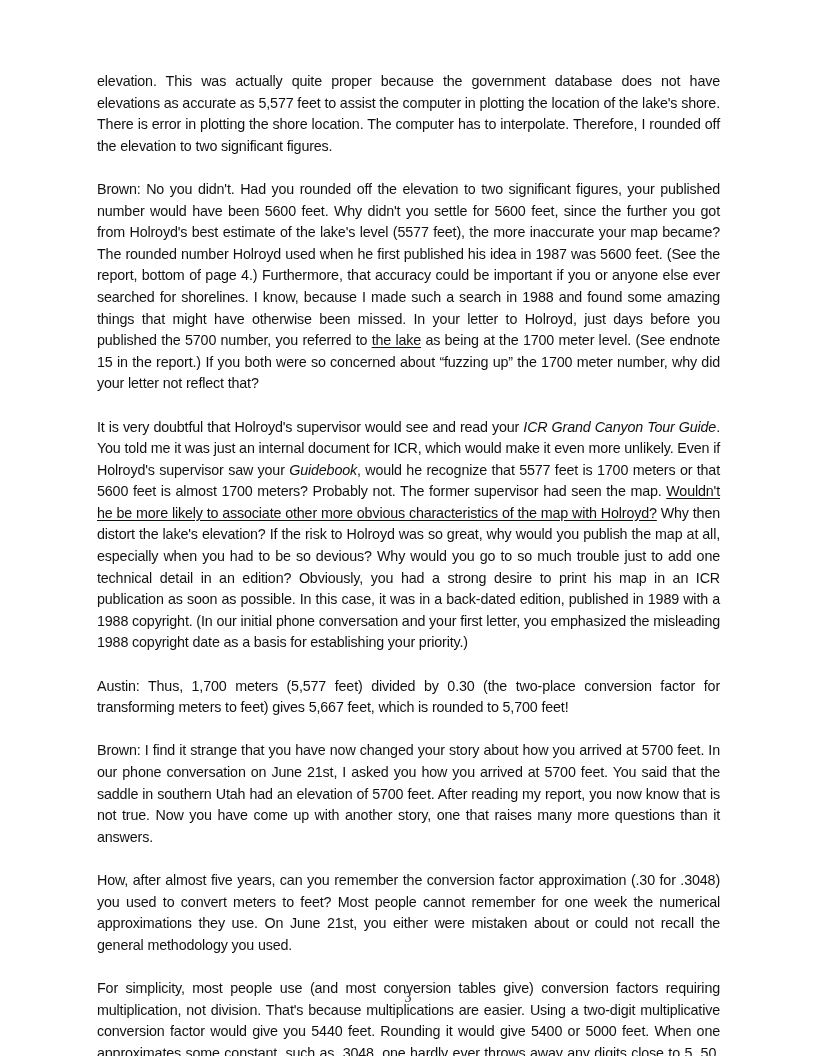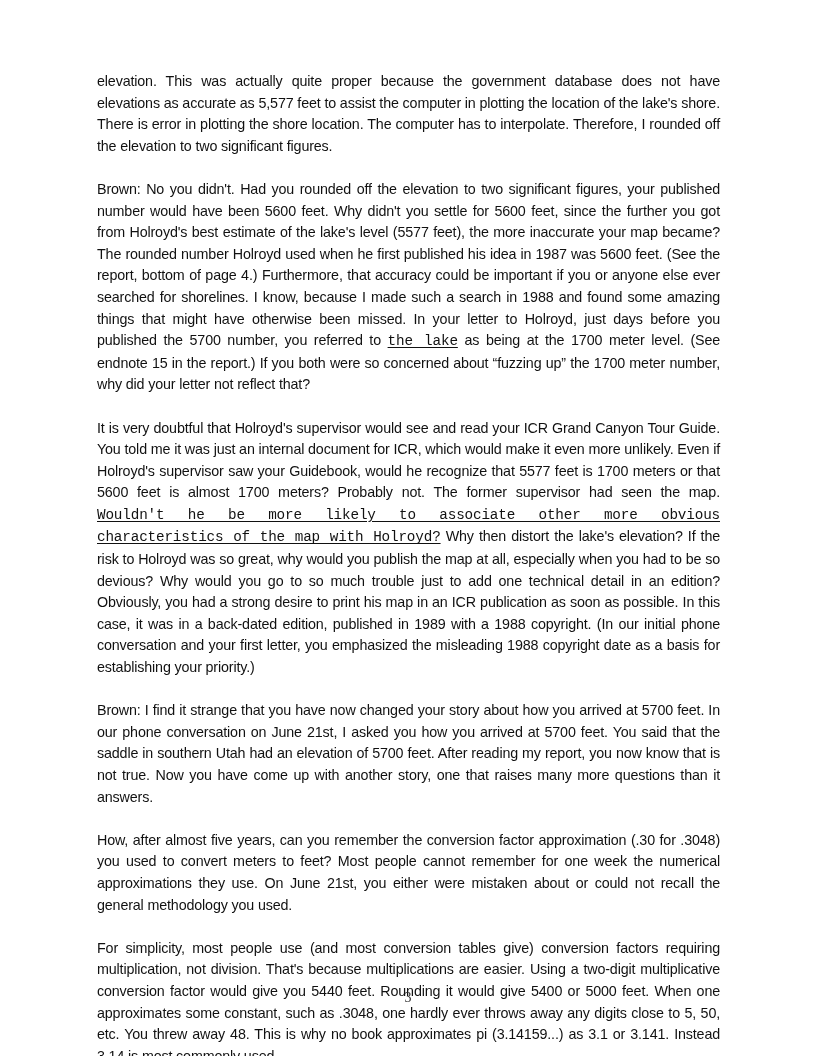--- a/index.html
+++ b/index.html
@@ -26,22 +26,22 @@
     }
     .para {
       margin: 0 0 21.6px 0;
       text-align: justify;
     }
     .para.indent {
     }
     .para.last-line-tight {
       margin-bottom: 0;
     }
-    .u { text-decoration: underline; text-underline-offset: 2px; font-family: Liberation Mono, monospace; }
-    .i { }
+    .u { text-decoration: underline; text-underline-offset: 2px; }
+    .i { font-style: italic; }
     .page-number {
       position: absolute;
       left: 0;
       width: 816px;
       top: 990px;
       text-align: center;
       font-family: "Liberation Serif", serif;
       font-size: 14px;
       color: #333333;
     }
@@ -56,20 +56,23 @@
   </p>
 
   <p class="para">
     <span>Brown:  No you didn't.  Had you rounded off the elevation to two significant figures, your published number would have been 5600 feet.  Why didn't you settle for 5600 feet, since the further you got from Holroyd's best estimate of the lake's level (5577 feet), the more inaccurate your map became? The rounded number Holroyd used when he first published his idea in 1987 was 5600 feet.  (See the report, bottom of page 4.)  Furthermore, that accuracy could be important if you or anyone else ever searched for shorelines.  I know, because I made such a search in 1988 and found some amazing things that might have otherwise been missed.  In your letter to Holroyd, just days before you published the 5700 number, you referred to </span><span class="u">the lake</span><span> as being at the 1700 meter level.  (See endnote 15 in the report.)  If you both were so concerned about “fuzzing up” the 1700 meter number, why did your letter not reflect that?</span>
   </p>
 
   <p class="para">
     <span>It is very doubtful that Holroyd's supervisor would see and read your </span><span class="i">ICR Grand Canyon Tour Guide</span><span>. You told me it was just an internal document for ICR, which would make it even more unlikely.  Even if Holroyd's supervisor saw your </span><span class="i">Guidebook</span><span>, would he recognize that 5577 feet is 1700 meters or that 5600 feet is almost 1700 meters?  Probably not.  The former supervisor had seen the map. </span><span class="u">Wouldn't he be more likely to associate other more obvious characteristics of the map with Holroyd?</span><span> Why then distort the lake's elevation?  If the risk to Holroyd was so great, why would you publish the map at all, especially when you had to be so devious?  Why would you go to so much trouble just to add one technical detail in an edition?  Obviously, you had a strong desire to print his map in an ICR publication as soon as possible.  In this case, it was in a back-dated edition, published in 1989 with a 1988 copyright.   (In our initial phone conversation and your first letter, you emphasized the misleading 1988 copyright date as a basis for establishing your priority.)</span>
   </p>
 
+  <p class="para indent">
+    <span>Austin:  Thus, 1,700 meters (5,577 feet) divided by 0.30 (the two-place conversion factor for transforming meters to feet) gives 5,667 feet, which is rounded to 5,700 feet!</span>
+  </p>
 
   <p class="para">
     <span>Brown: I find it strange that you have now changed your story about how you arrived at 5700 feet.  In our phone conversation on June 21st, I asked you how you arrived at 5700 feet.  You said that the saddle in southern Utah had an elevation of 5700 feet.  After reading my report, you now know that is not true.  Now you have come up with another story, one that raises many more questions than it answers.</span>
   </p>
 
   <p class="para">
     <span>How, after almost five years, can you remember the conversion factor approximation (.30 for .3048) you used to convert meters to feet?  Most people cannot remember for one week the numerical approximations they use.  On June 21st, you either were mistaken about or could not recall the general methodology you used.</span>
   </p>
 
   <p class="para last-line-tight">

